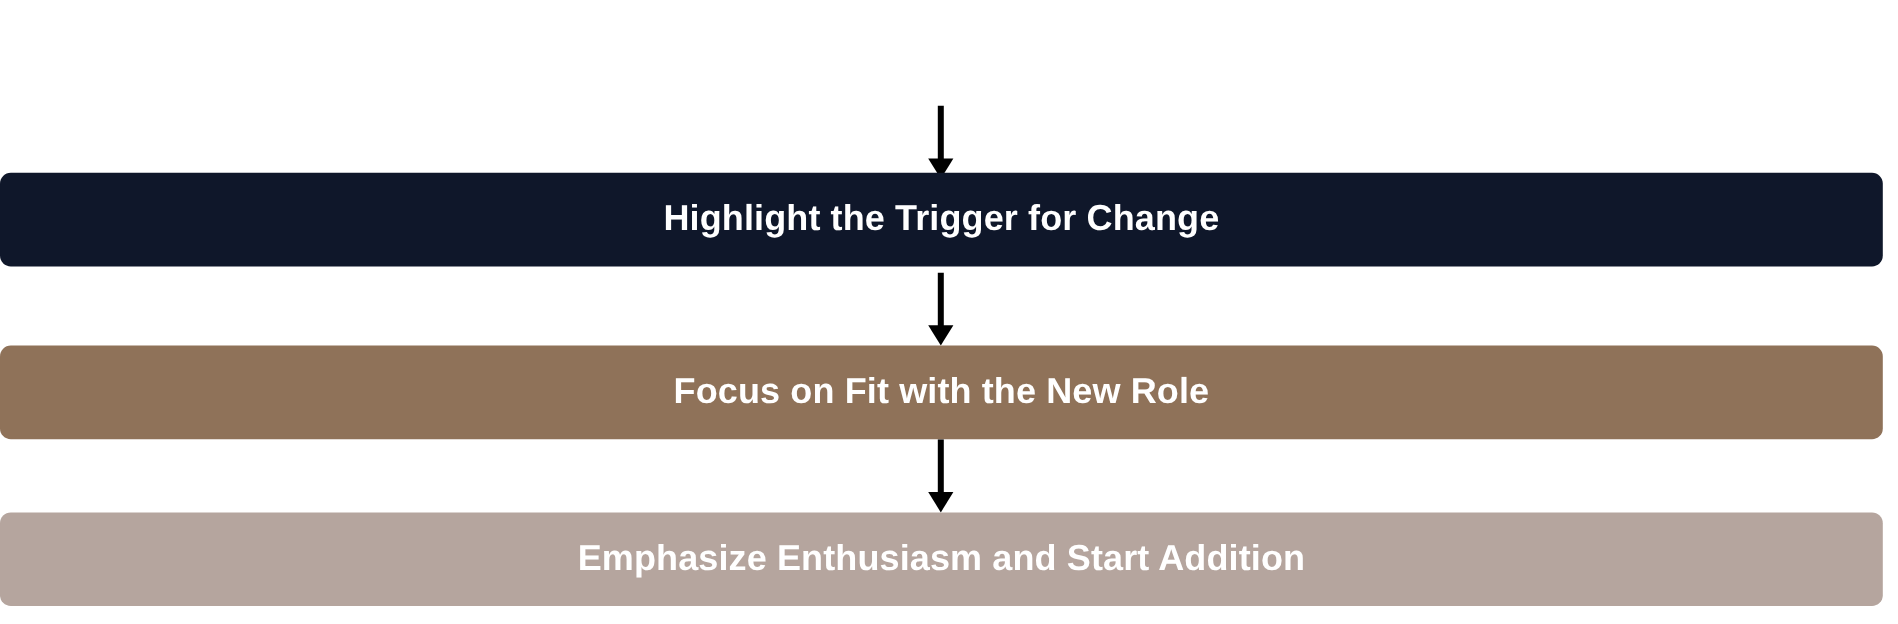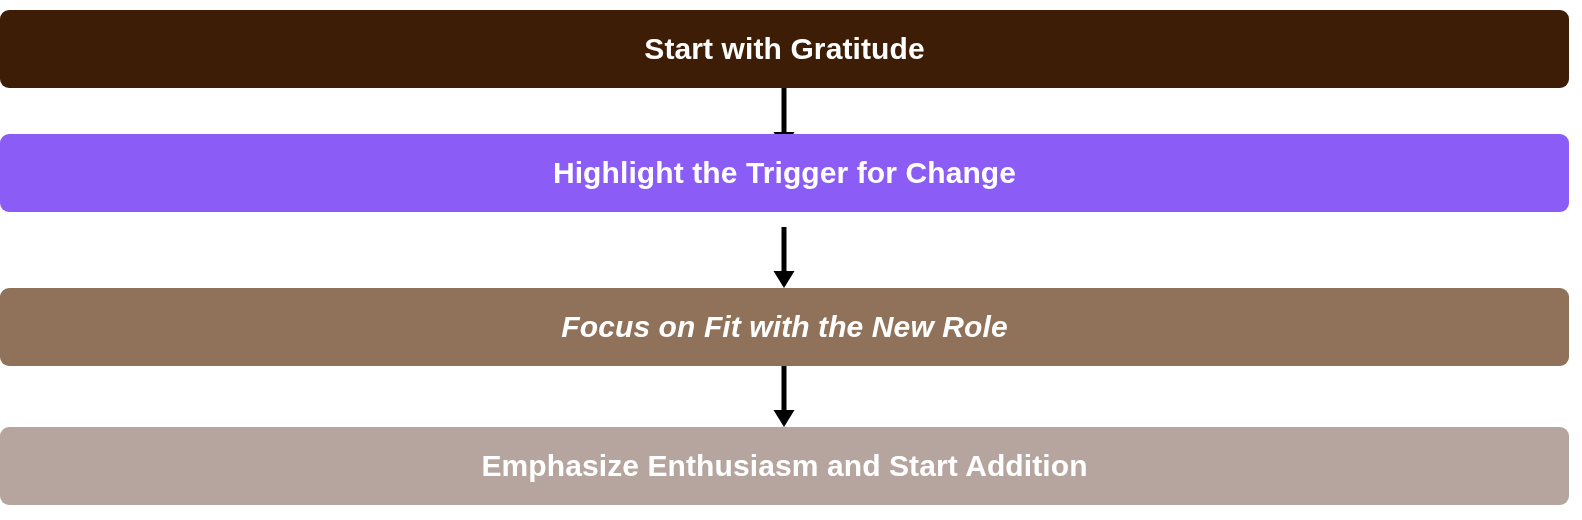--- a/index.html
+++ b/index.html
@@ -54,43 +54,40 @@
     display: block;
     width: 24px;
     height: 62px;
   }
 </style>
 </head>
 <body>
 
 <div id="flowchart">
 
-  <div class="node" style="top:10px; background:#3E1D07;">
-    <span class="node-label">Start with Gratitude</span>
-  </div>
 
   <div class="connector" style="top:88px;">
     <svg viewBox="0 0 24 62" xmlns="http://www.w3.org/2000/svg">
       <line x1="12" y1="0" x2="12" y2="47" stroke="#000000" stroke-width="5"></line>
       <polygon points="12,61 1.5,44 22.5,44" fill="#000000"></polygon>
     </svg>
   </div>
 
-  <div class="node" style="top:134px; background:#8b5cf6;">
+  <div class="node" style="top:144px; background:#0f172a;">
     <span class="node-label">Highlight the Trigger for Change</span>
   </div>
 
   <div class="connector" style="top:227px;">
     <svg viewBox="0 0 24 62" xmlns="http://www.w3.org/2000/svg">
       <line x1="12" y1="0" x2="12" y2="47" stroke="#000000" stroke-width="5"></line>
       <polygon points="12,61 1.5,44 22.5,44" fill="#000000"></polygon>
     </svg>
   </div>
 
-  <div class="node" style="top:288px; background:#8F7259;font-style:italic;">
+  <div class="node" style="top:288px; background:#8F7259;">
     <span class="node-label">Focus on Fit with the New Role</span>
   </div>
 
   <div class="connector" style="top:366px;">
     <svg viewBox="0 0 24 62" xmlns="http://www.w3.org/2000/svg">
       <line x1="12" y1="0" x2="12" y2="47" stroke="#000000" stroke-width="5"></line>
       <polygon points="12,61 1.5,44 22.5,44" fill="#000000"></polygon>
     </svg>
   </div>
 

